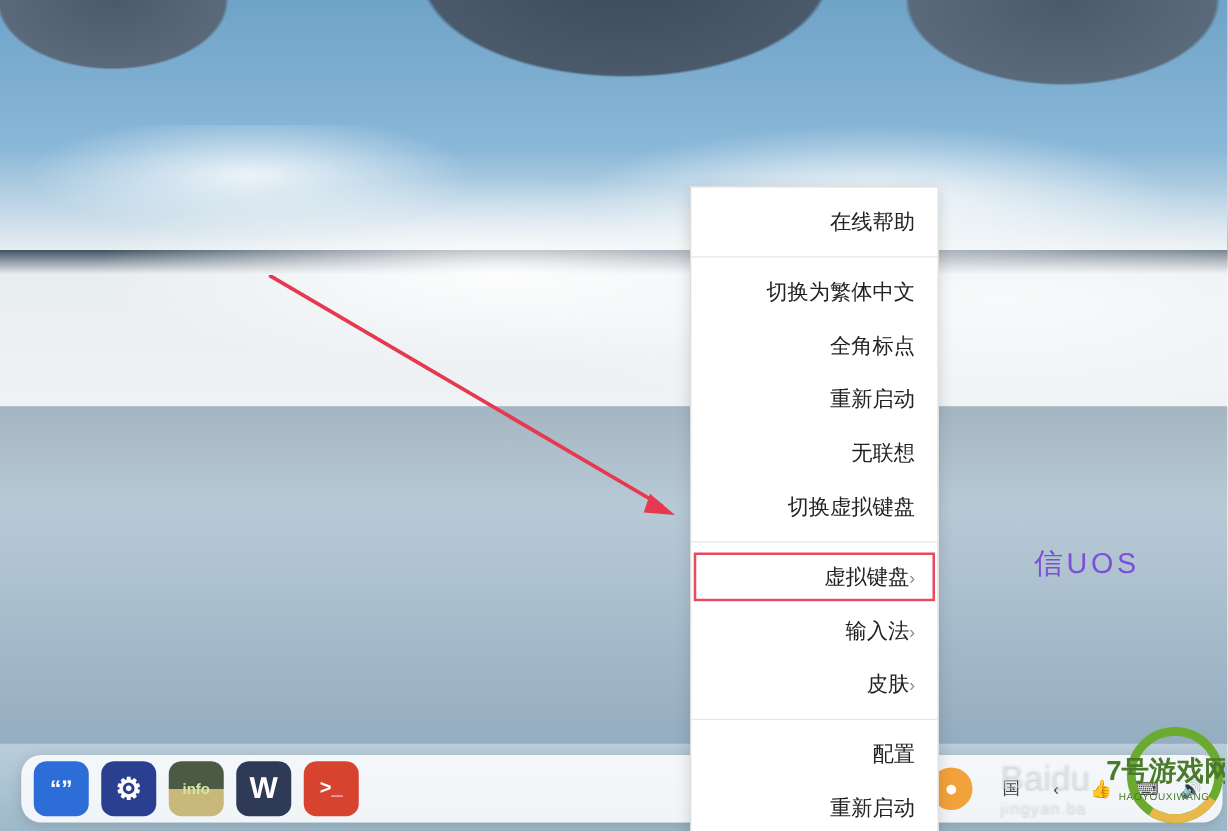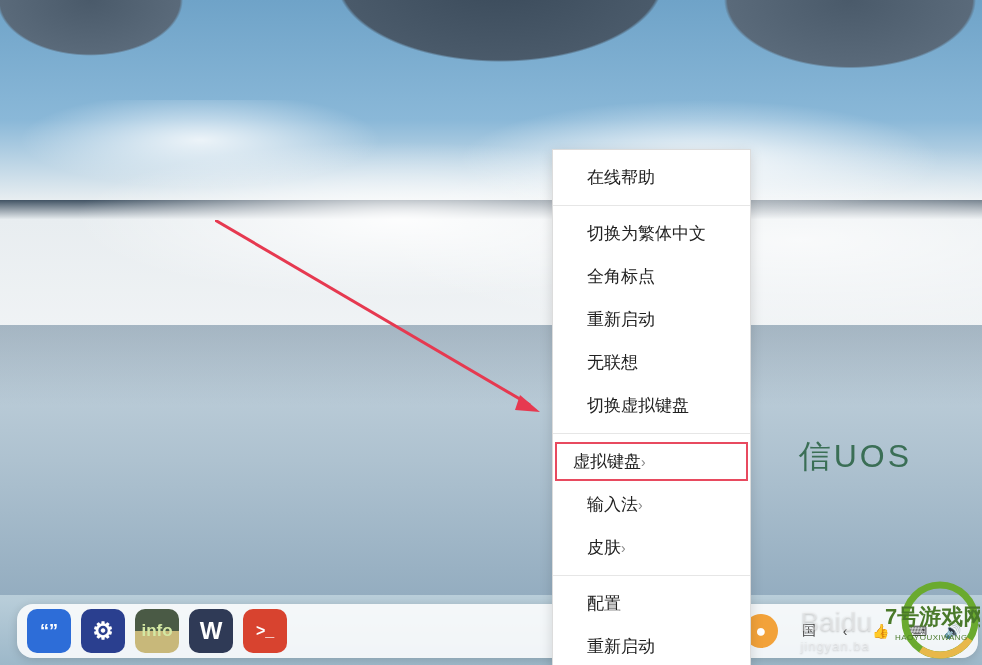--- a/index.html
+++ b/index.html
@@ -49,22 +49,22 @@
       content: "";
       position: absolute; inset: 0;
       background:
         linear-gradient(to bottom, rgba(90,110,130,0.3) 0%, transparent 30%);
     }
 
     .desktop-text {
       position: absolute;
       top: 435px;
       right: 70px;
-      font-size: 32px;
-      color: #14532d;
+      font-size: 23px;
+      color: #6d28d9;
       letter-spacing: 3px;
       z-index: 1;
       opacity: 0.75;
     }
 
     
     .context-menu {
       position: absolute;
       top: 149px;
       left: 552px;
@@ -80,21 +80,21 @@
       padding: 6px 0;
     }
     .menu-divider {
       height: 1px;
       background: #e6e6e6;
       margin: 0;
     }
     .menu-item {
       display: flex;
       align-items: center;
-      justify-content: flex-start;
+      justify-content: flex-end;
       padding: 10px 18px 10px 34px;
       cursor: default;
       position: relative;
     }
     .menu-item.highlighted {
       outline: 2px solid #e84a5f;
       outline-offset: -4px;
       padding-left: 20px;
     }
     .submenu-arrow {
@@ -263,21 +263,21 @@
         <span>重新启动</span>
       </div>
     </div>
   </div>
 
 <div class="dock">
   <div id="dock-left" style="display:flex;gap:10px;align-items:center;">
       <div class="dock-icon icon-blue" style="font-weight: bold; font-size: 18px;">“”</div>
       <div class="dock-icon icon-darkblue" style="font-weight: bold;">⚙</div>
       <div class="dock-icon icon-info">
-        <span style="font-size:17px;font-weight:bold;color:#d4e8a4;">info</span>
+        <span style="font-size:12px;font-weight:bold;color:#d4e8a4;">info</span>
       </div>
       <div class="dock-icon icon-wps" style="font-weight: bold;">W</div>
       <div class="dock-icon icon-terminal" style="font-weight: bold; font-size: 16px;">&gt;_</div>
     </div>
   <div class="dock-flex"></div>
   <div class="dock-separator"></div>
   <div id="dock-right" style="display:flex;gap:8px;align-items:center;">
       <div class="icon-round" style="background: rgb(31, 127, 216);">✦</div>
       <div class="icon-round" style="background: rgb(242, 162, 58);">●</div>
     </div>

